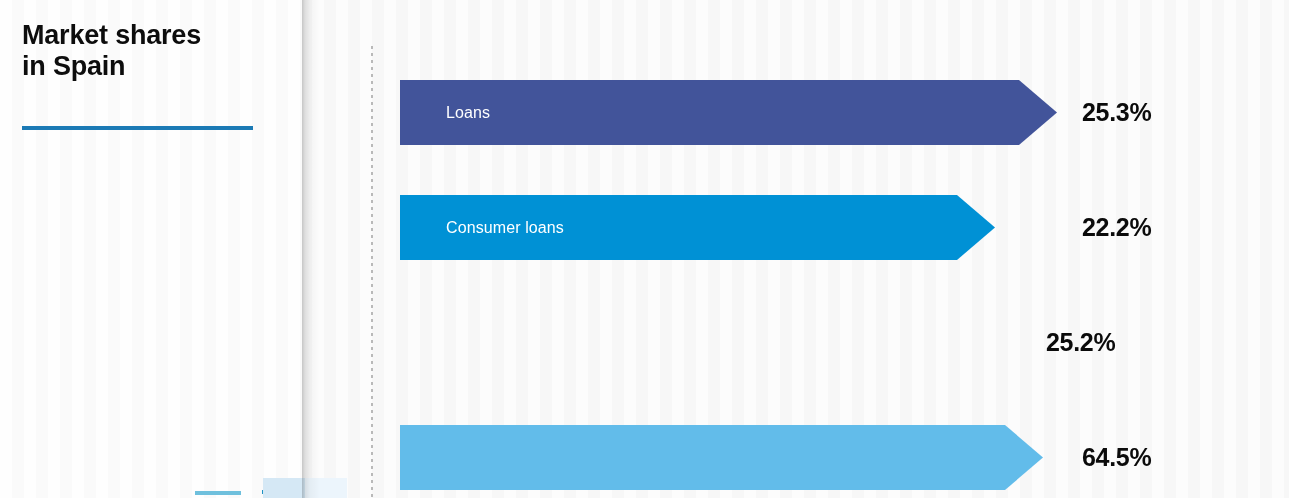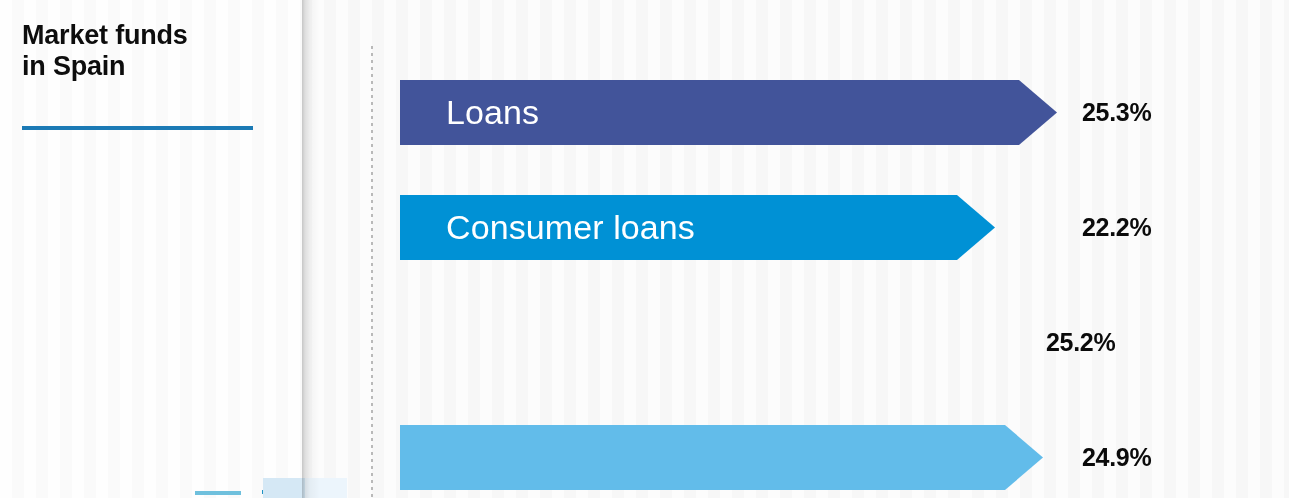--- a/index.html
+++ b/index.html
@@ -129,21 +129,21 @@
 
   .bar-arrow svg { display: block; height: 65px; }
 
   .bar-label {
     position: absolute;
     left: 46px;
     top: 0;
     height: 65px;
     display: flex;
     align-items: center;
-    font-size: 34px;
+    font-size: 16px;
     font-weight: normal;
     color: #ffffff;
     letter-spacing: 0.1px;
     white-space: nowrap;
     pointer-events: none;
   }
 
   .bar-value {
     position: absolute;
     top: 0;
@@ -156,21 +156,21 @@
     letter-spacing: -0.3px;
     white-space: nowrap;
   }
 </style>
 </head>
 <body>
 
 <div id="slide">
 
   <div id="left-panel">
-    <div id="page-title">Market funds
+    <div id="page-title">Market shares
 in Spain</div>
     <div id="title-rule" style="background: rgb(27, 122, 181);"></div>
 
     <div class="deco-dash" id="deco-dash-1" style="background: rgb(111, 192, 221);"></div>
     <div class="deco-dash" id="deco-dash-2" style="background: rgb(31, 147, 196);"></div>
     <div class="deco-square" id="deco-square-1" style="background: rgb(213, 232, 245);"></div>
     <div class="deco-square" id="deco-square-2" style="background: rgb(236, 245, 252);"></div>
   </div>
 
   <div id="panel-edge-shadow"></div>
@@ -197,16 +197,16 @@
       </div>
       <div class="bar-value" style="left: 1082px; top: 195px;">22.2%</div>
       <div class="bar-value" style="left: 1046px; top: 310px;">25.2%</div>
       <div class="bar-row" style="top: 425px; width: 643px;">
         <div class="bar-arrow" style="width: 643px;">
           <svg width="643" height="65" viewBox="0 0 643 65">
             <polygon points="0,0 605,0 643,32.5 605,65 0,65" fill="#62bcea"></polygon>
           </svg>
         </div>
       </div>
-      <div class="bar-value" style="left: 1082px; top: 425px;">24.9%</div>
+      <div class="bar-value" style="left: 1082px; top: 425px;">64.5%</div>
     </div>
 
 </div>
 
 </body></html>

